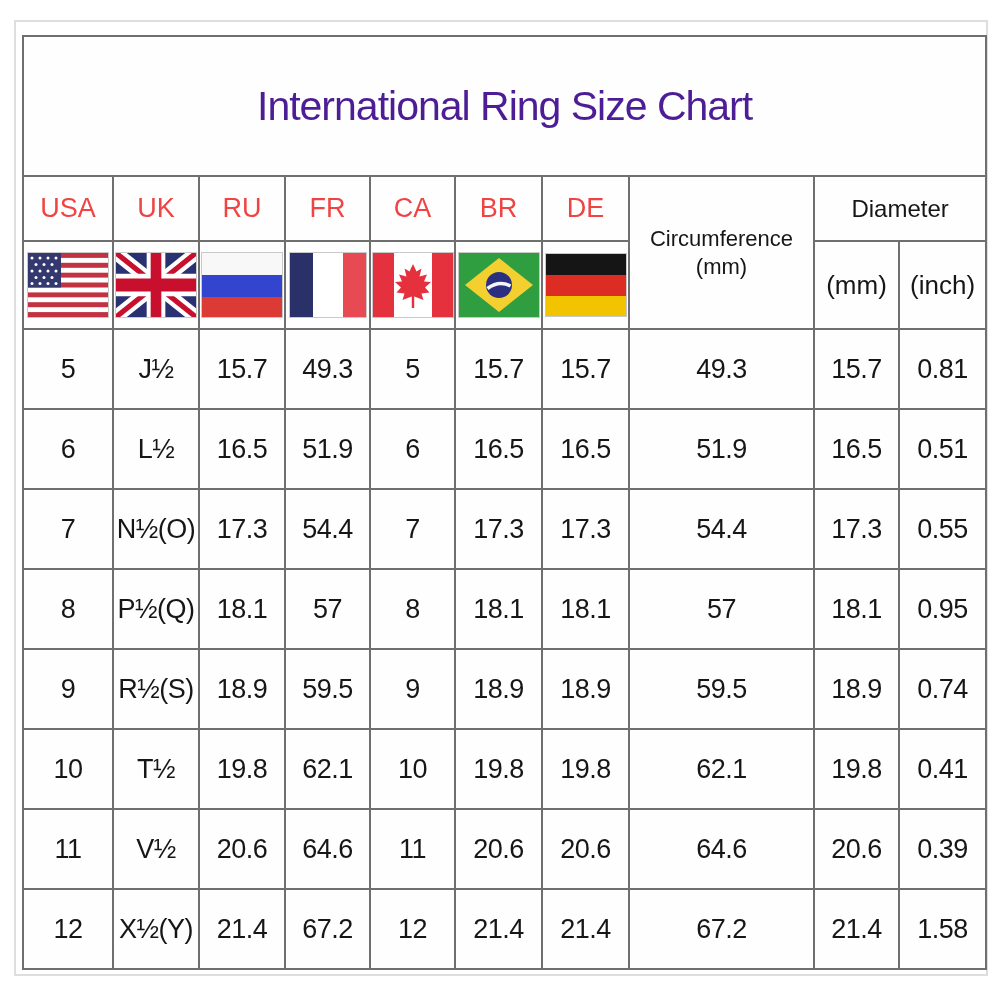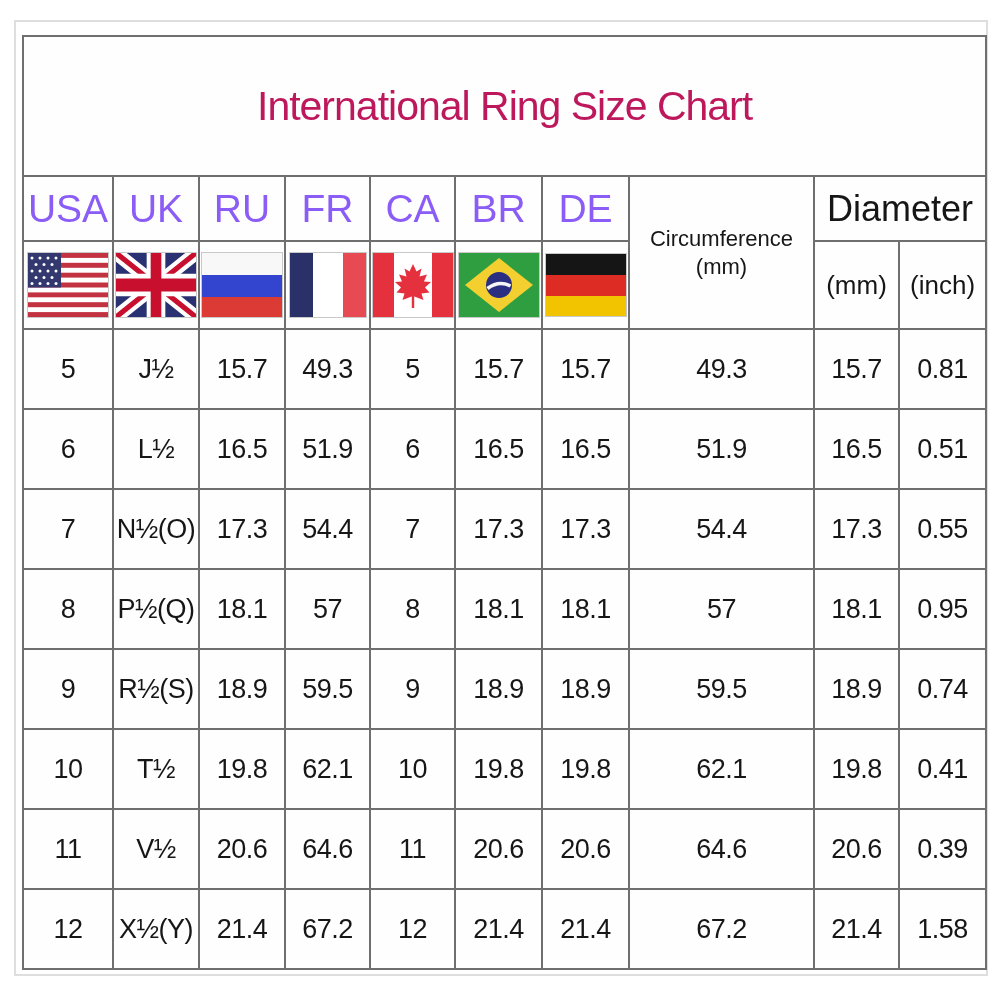--- a/index.html
+++ b/index.html
@@ -17,25 +17,25 @@
   }
   table.ring-table td, table.ring-table th{
     border:2px solid #6f6f6f;text-align:center;vertical-align:middle;
     font-weight:normal;padding:0;overflow:hidden;
   }
   tr.title-row{height:140px;}
   tr.codes-row{height:65px;}
   tr.flags-row{height:88px;}
   tr.data-row{height:80px;}
   .title-cell div{
-    font-size:41px;letter-spacing:-1px;color:#be185d;
-  }
-  .code-h{font-size:39px;color:#8b5cf6;}
+    font-size:41px;letter-spacing:-1px;color:#4c1d95;
+  }
+  .code-h{font-size:27px;color:#ef4444;}
   .circ-h{font-size:22px;line-height:1.25;color:#161616;}
-  .diam-h{font-size:36px;color:#161616;}
+  .diam-h{font-size:24px;color:#161616;}
   .unit-h{font-size:26px;color:#161616;}
   td.num{font-size:27px;letter-spacing:-0.5px;color:#161616;}
   .flag{display:block;margin:0 auto;border:1px solid #c9c9c9;}
 </style>
 </head>
 <body>
 
 <div class="outer-frame"></div>
 
 <table class="ring-table">

